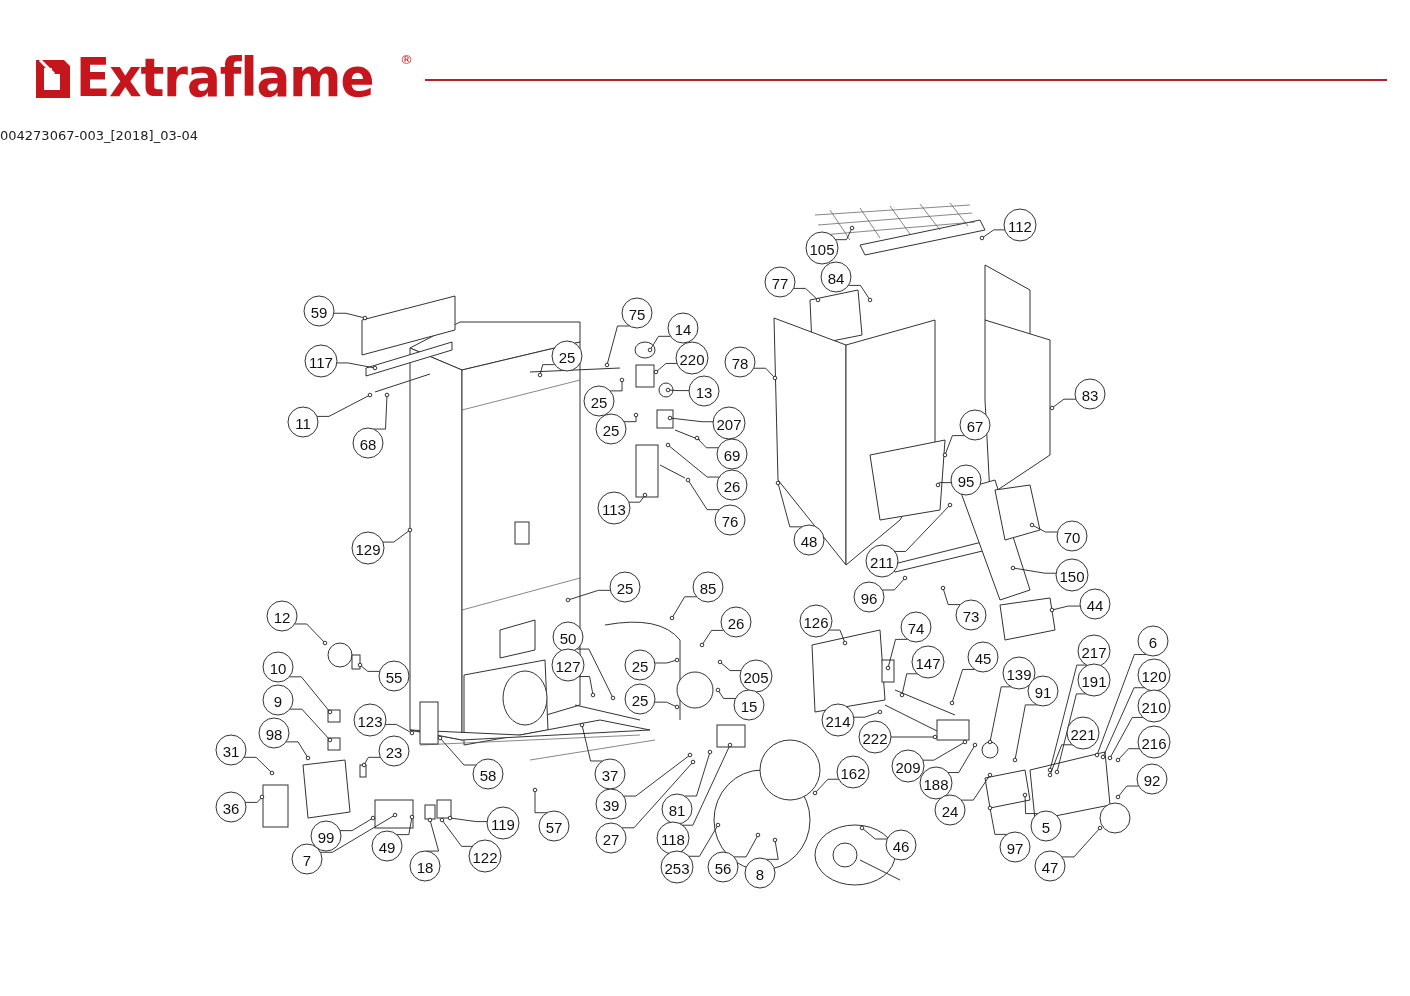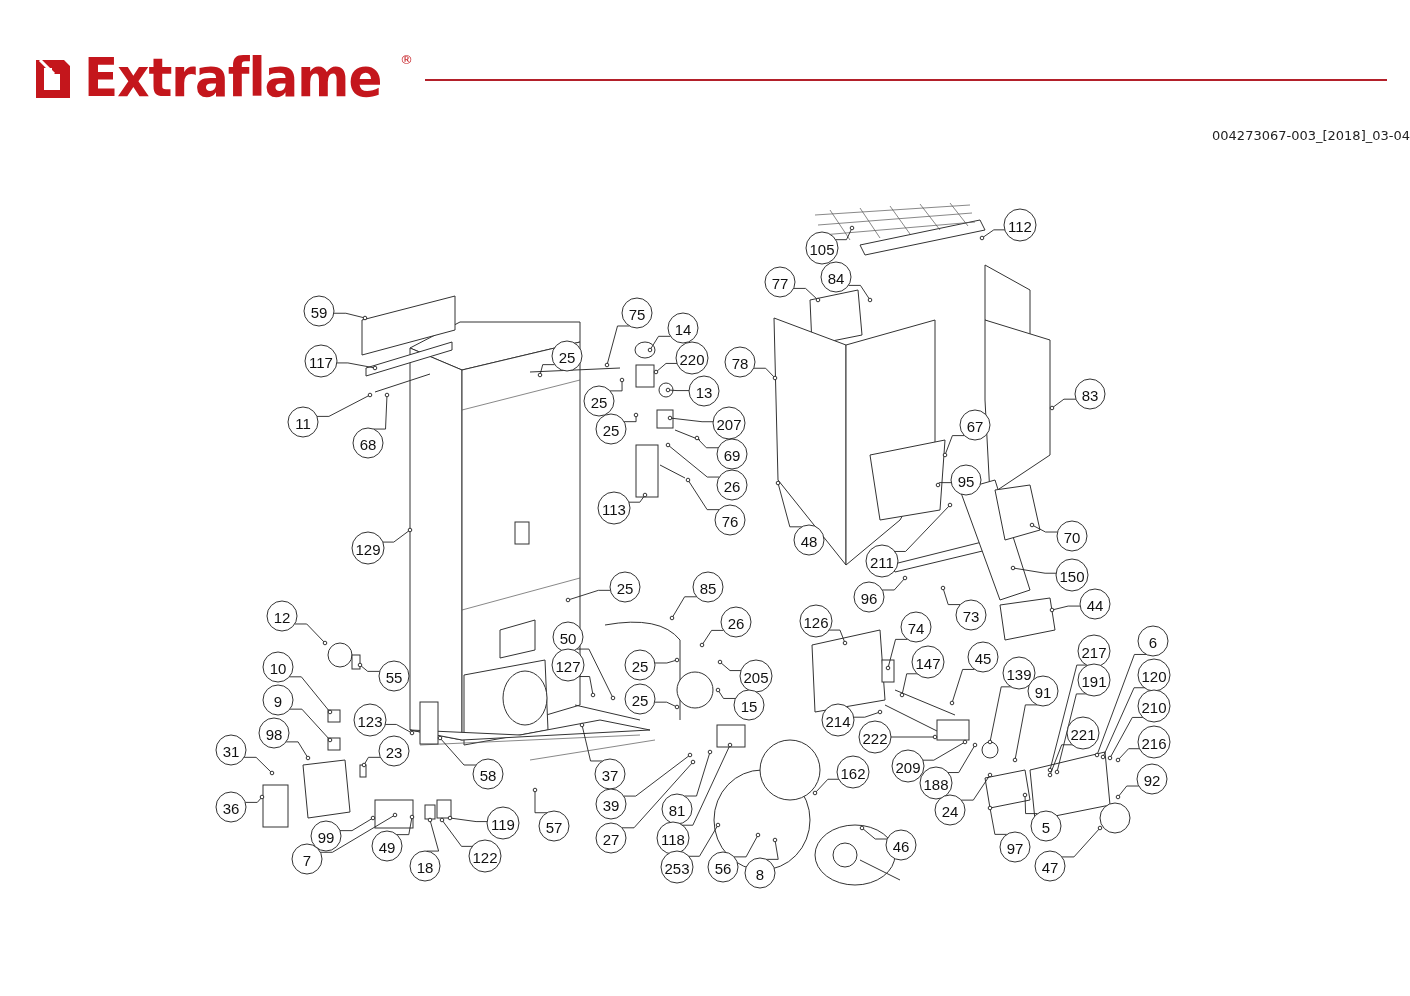--- a/index.html
+++ b/index.html
@@ -1,22 +1,22 @@
 <!DOCTYPE html>
 <html><head>
 <meta charset="utf-8">
 <style>
   html, body { margin: 0; padding: 0; background: #ffffff; }
   body { width: 1410px; height: 996px; position: relative; overflow: hidden; font-family: "DejaVu Sans", sans-serif; }
-  .logo { position: absolute; left: 34px; top: 52px; height: 52px; display: flex; align-items: center; gap: 8px; }
+  .logo { position: absolute; left: 34px; top: 52px; height: 52px; display: flex; align-items: center; }
   .logo-mark { width: 38px; height: 44px; position: relative; margin-right: 4px; }
   .logo-text { font-family: "DejaVu Sans", sans-serif; font-weight: bold; font-size: 50px; color: #c4161c; letter-spacing: -1px; line-height: 1; transform: scaleY(1.05); }
   .logo-reg { position: absolute; left: 400px; top: 52px; font-size: 13px; color: #c4161c; }
   .header-rule { position: absolute; left: 425px; top: 79px; width: 962px; height: 2px; background: #b3202a; }
-  .doc-code { position: absolute; left: 0; width: 1410px; top: 128px; text-align: right; font-family: "DejaVu Sans", sans-serif; font-size: 13px; color: #222; }
+  .doc-code { position: absolute; left: 0; width: 1410px; top: 128px; text-align: left; font-family: "DejaVu Sans", sans-serif; font-size: 13px; color: #222; }
   svg#drawing { position: absolute; left: 0; top: 0; }
   .callout circle { fill: #ffffff; stroke: #333; stroke-width: 1; }
   .callout text { font-family: "Liberation Sans", sans-serif; font-size: 15px; fill: #111; text-anchor: middle; dominant-baseline: central; }
   .leader { stroke: #222; stroke-width: 0.9; fill: none; }
   .part { stroke: #333; stroke-width: 1; fill: #fff; }
   .part-thin { stroke: #555; stroke-width: 0.7; fill: none; }
 </style>
 </head>
 <body>
 

